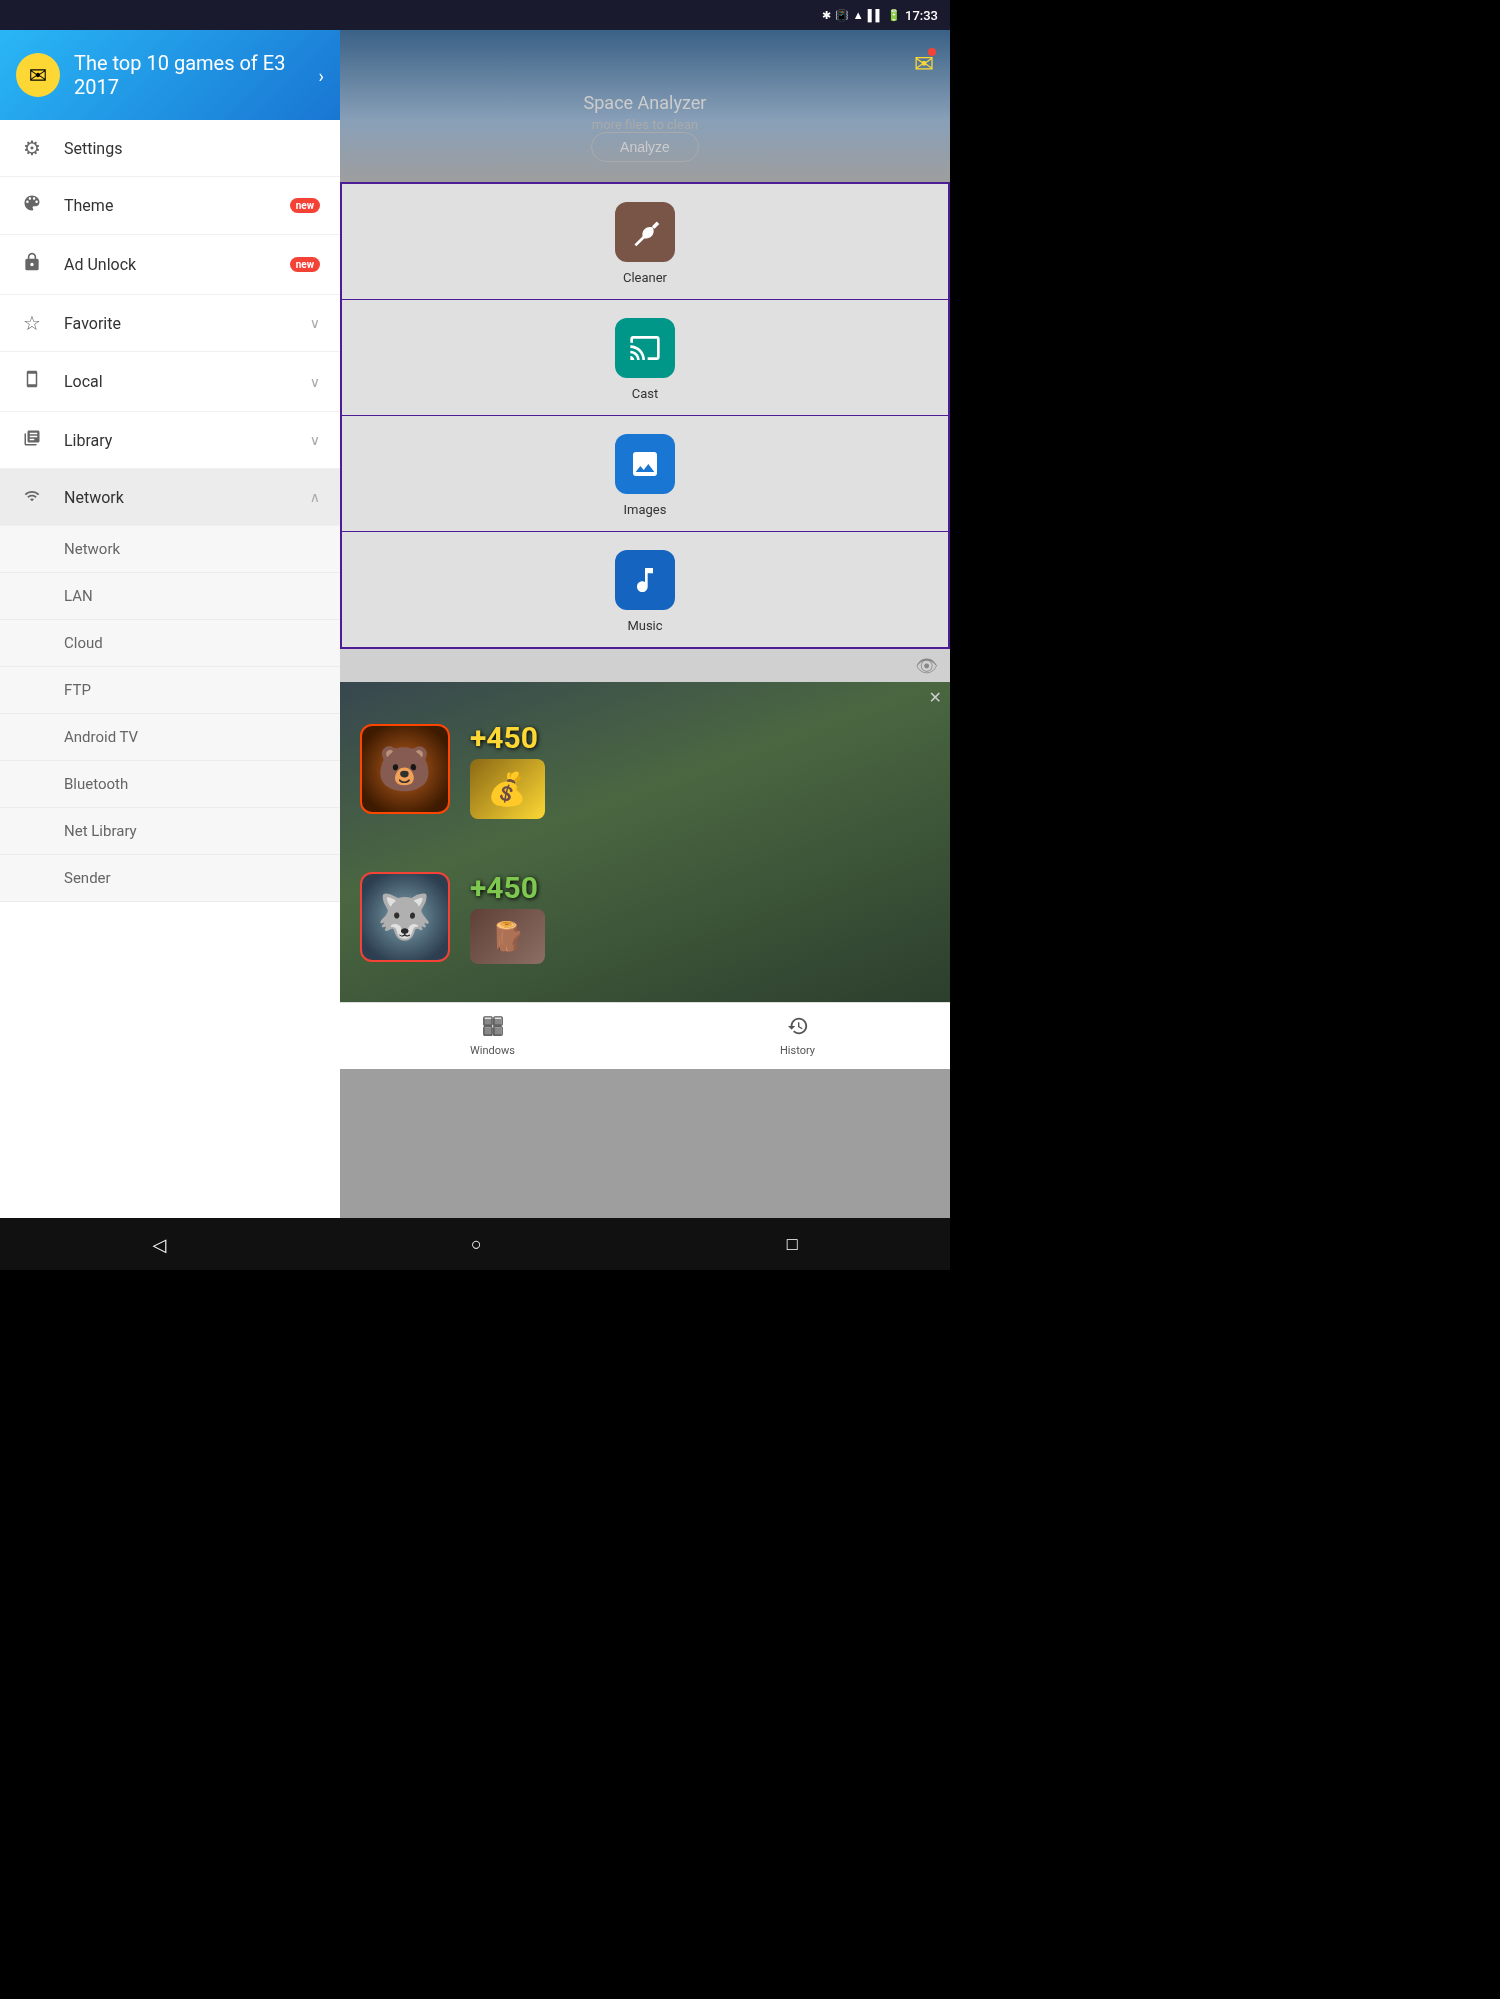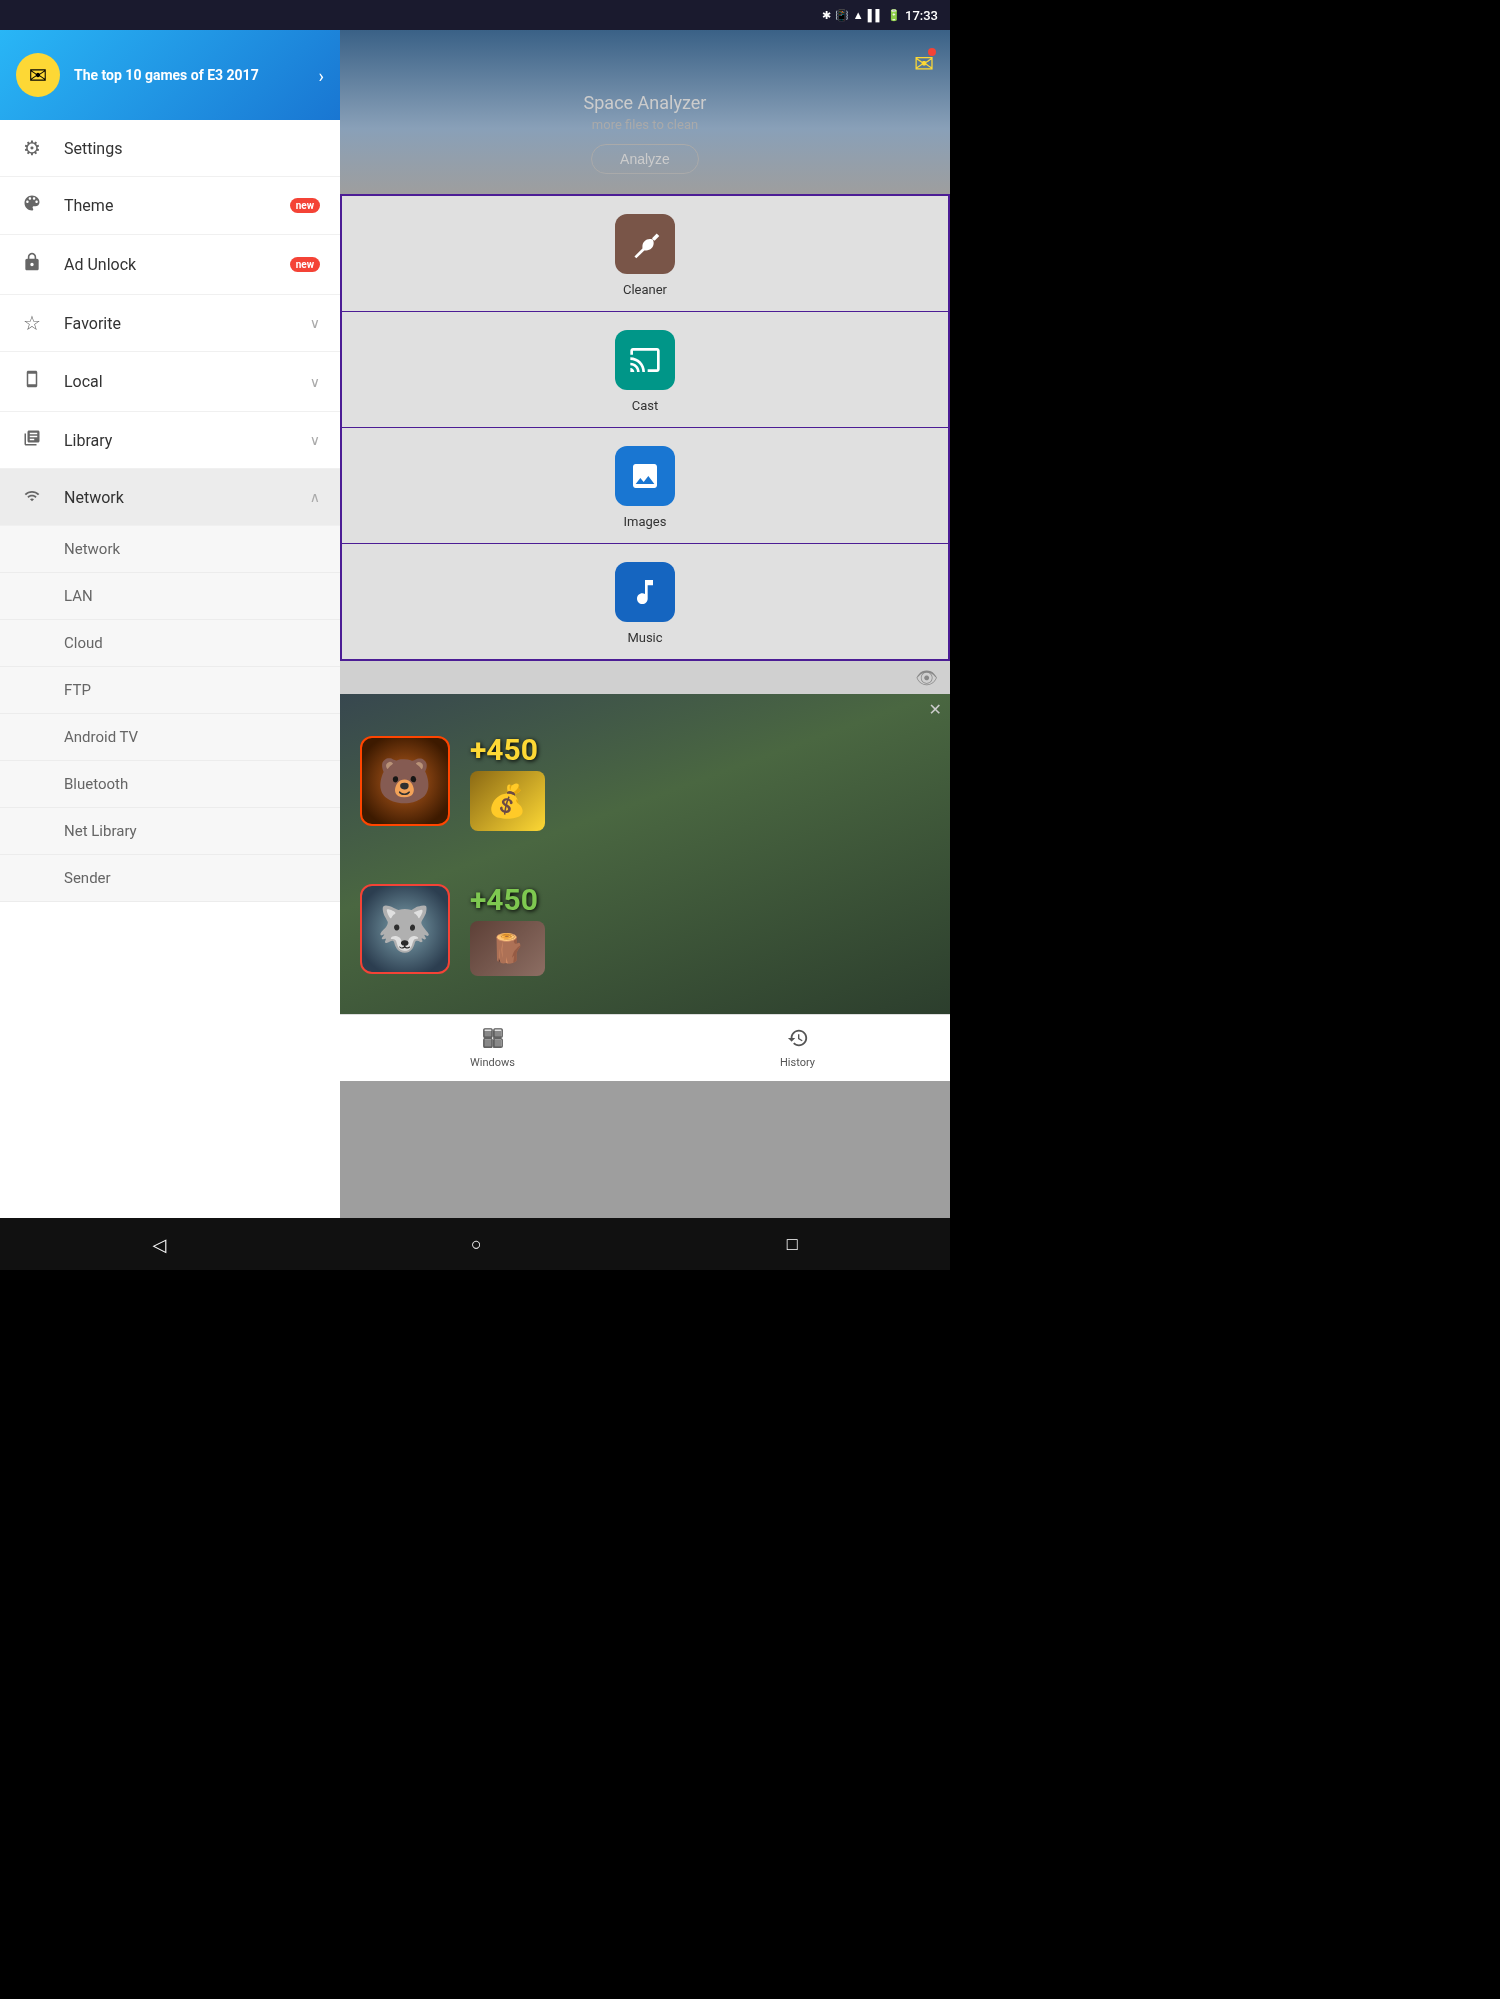--- a/index.html
+++ b/index.html
@@ -74,22 +74,22 @@
       background: #fdd835;
       border-radius: 50%;
       display: flex;
       align-items: center;
       justify-content: center;
       font-size: 22px;
       flex-shrink: 0;
     }
     .drawer-header-text {
       color: #fff;
-      font-size: 14px;
-      font-weight: 700;
+      font-size: 20px;
+      font-weight: 400;
       flex: 1;
     }
     .drawer-header-arrow {
       color: #fff;
       font-size: 18px;
     }
 
     .drawer-items {
       flex: 1;
       overflow-y: auto;
@@ -161,21 +161,20 @@
       font-size: 18px;
       color: #ccc;
       margin-top: 10px;
     }
     .space-analyzer-subtitle {
       font-size: 13px;
       color: #aaa;
       margin-top: 4px;
     }
     .analyze-btn {
-      margin-top: 12px;
       border: 1px solid #aaa;
       border-radius: 20px;
       padding: 6px 28px;
       font-size: 14px;
       color: #ccc;
       background: transparent;
       cursor: pointer;
     }
 
     

